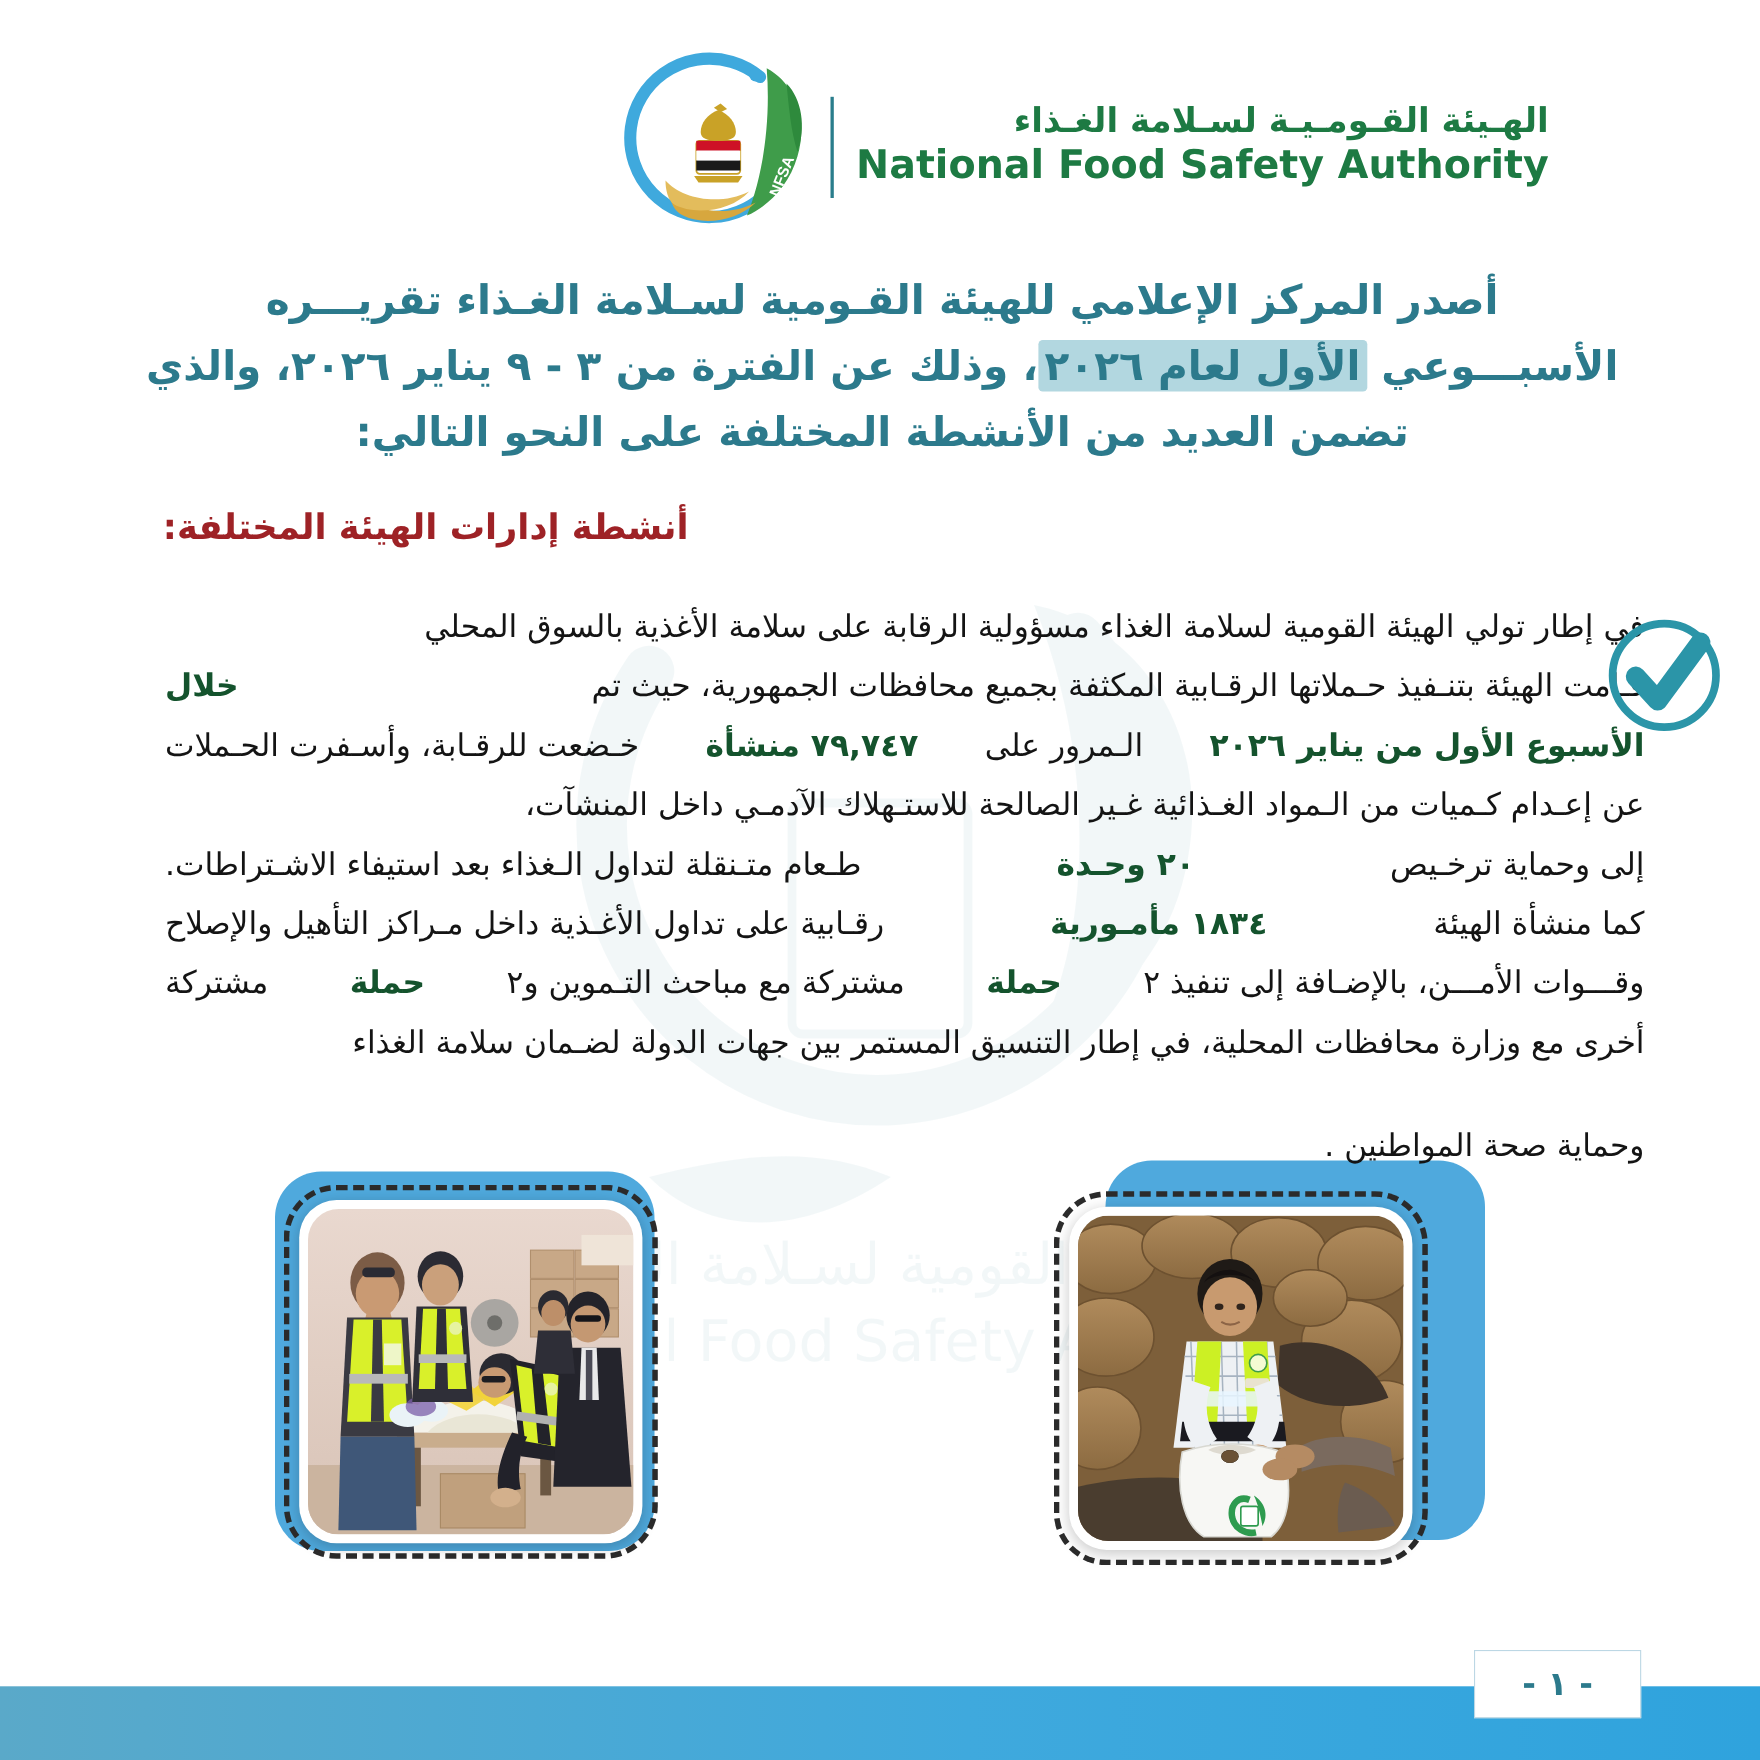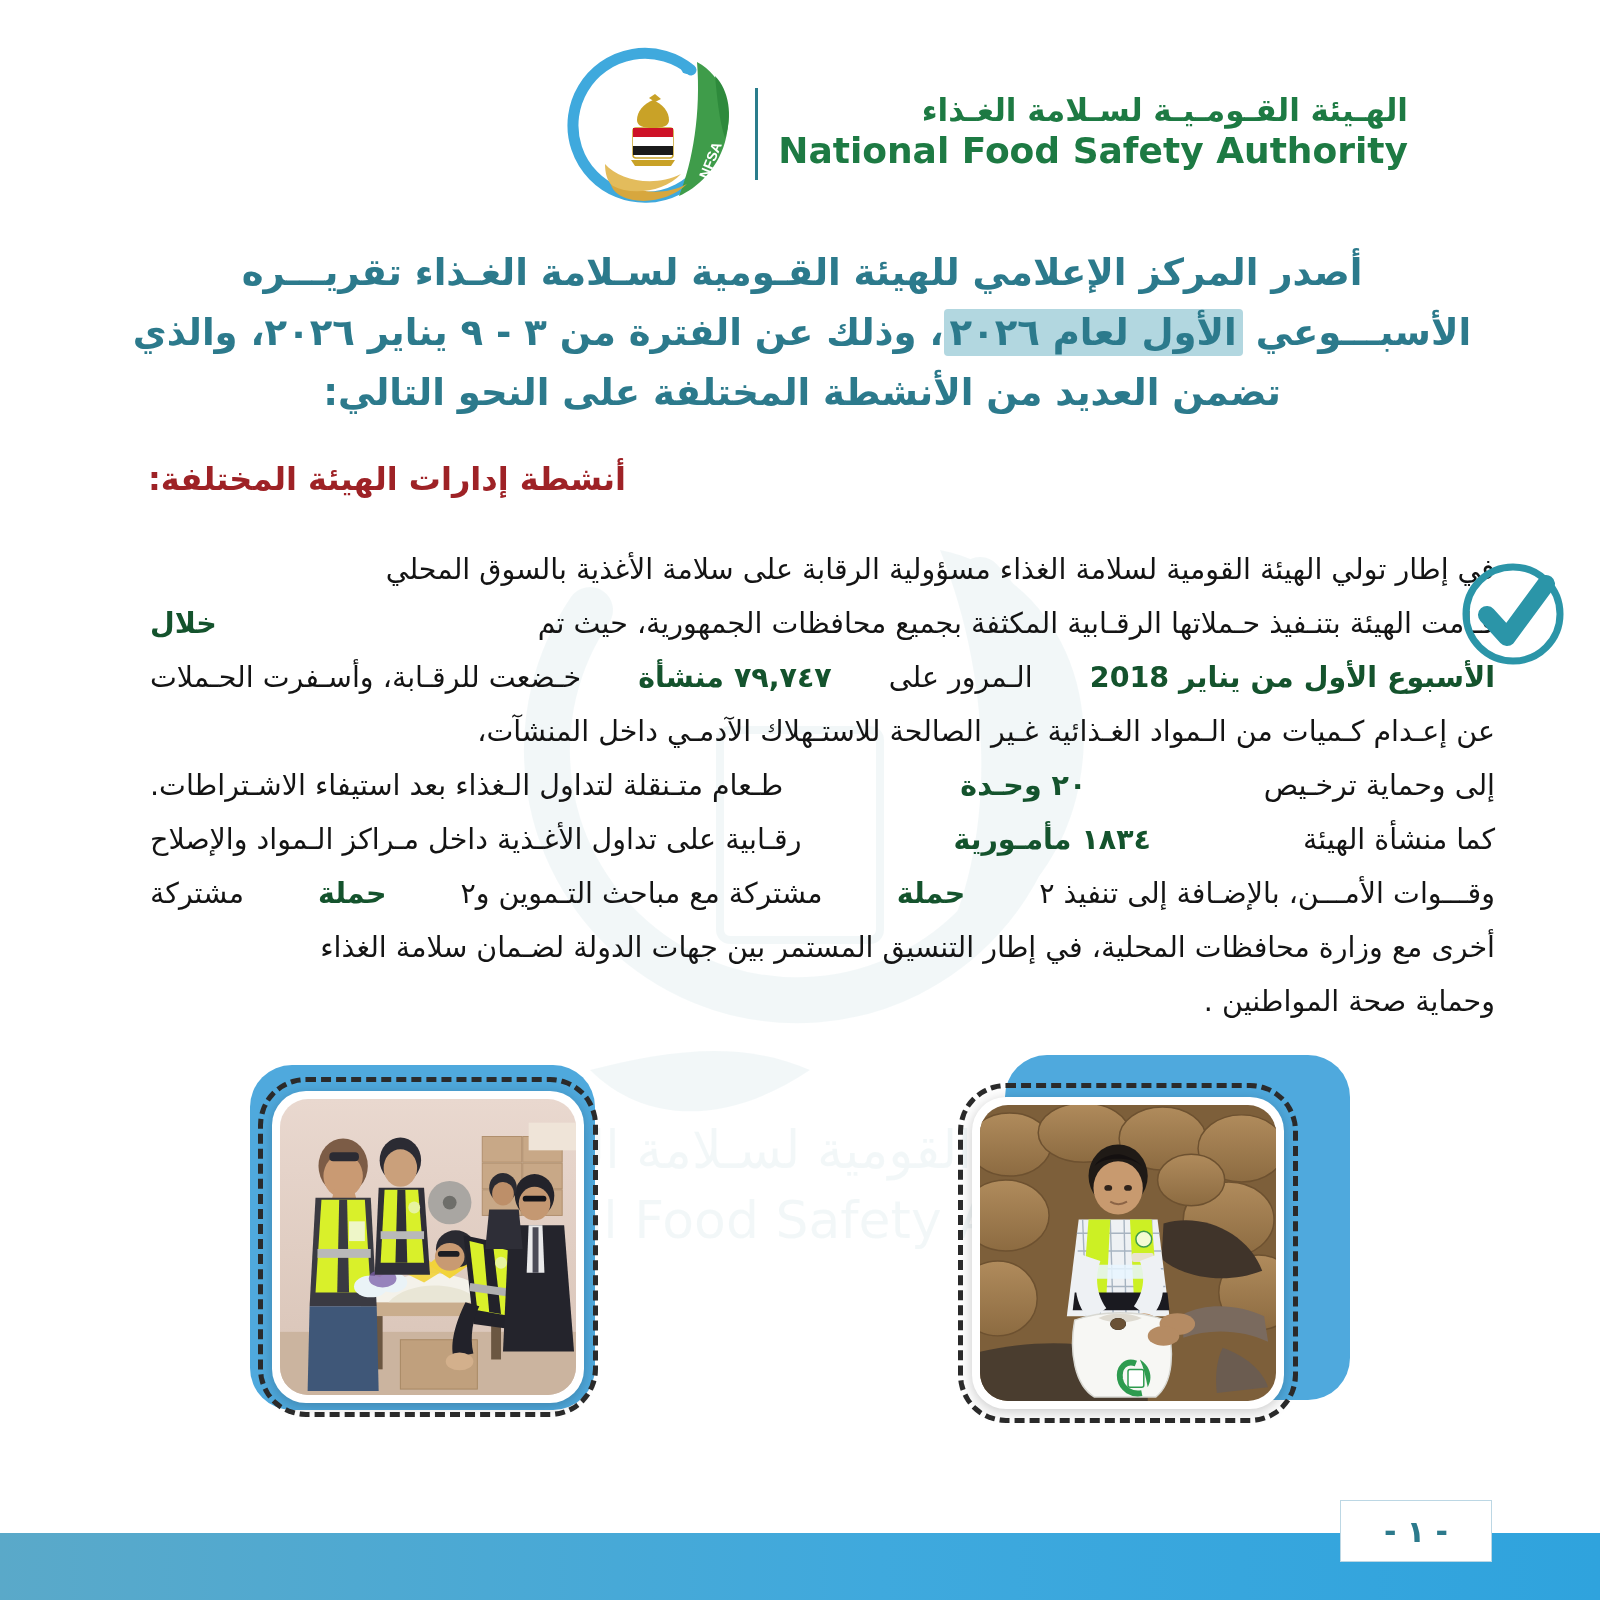--- a/index.html
+++ b/index.html
@@ -171,20 +171,21 @@
     width: 100%;
     font-size: 28.5px;
     color: #141414;
     line-height: 1.0;
     height: 54px;
     white-space: nowrap;
     direction: rtl;
   }
   .body-line.last {
     justify-content: flex-start;
+    margin-top: 40px;
   }
   .body-line .w { display: inline-block; }
   .tl { color: #14532d; font-weight: bold; }
 
   
   .photos {
     position: absolute;
     top: 1055px;
     left: 0;
     width: 1600px;
@@ -351,37 +352,37 @@
 
   <div class="body-block">
       <div class="body-line">
         <span class="w">في إطار تولي الهيئة القومية لسلامة الغذاء مسؤولية الرقابة على سلامة الأغذية بالسوق المحلي</span>
       </div>
       <div class="body-line">
         <span class="w">قـامت الهيئة بتنـفيذ حـملاتها الرقـابية المكثفة بجميع محافظات الجمهورية، حيث تم</span>
         <span class="w tl">خلال</span>
       </div>
       <div class="body-line">
-        <span class="w tl">الأسبوع الأول من يناير 2018</span>
+        <span class="w tl">الأسبوع الأول من يناير ٢٠٢٦</span>
         <span class="w">الـمرور على</span>
         <span class="w tl">٧٩,٧٤٧   منشأة</span>
         <span class="w">خـضعت للرقـابة، وأسـفرت الحـملات</span>
       </div>
       <div class="body-line">
         <span class="w">عن إعـدام كـميات من الـمواد الغـذائية غـير الصالحة للاستـهلاك الآدمـي داخل المنشآت،</span>
       </div>
       <div class="body-line">
         <span class="w">إلى وحماية ترخـيص</span>
         <span class="w tl">٢٠ وحـدة</span>
         <span class="w">طـعام متـنقلة لتداول الـغذاء بعد استيفاء الاشـتراطات.</span>
       </div>
       <div class="body-line">
         <span class="w">كما منشأة الهيئة</span>
         <span class="w tl">١٨٣٤   مأمـورية</span>
-        <span class="w">رقـابية على تداول الأغـذية داخل مـراكز الـمواد والإصلاح</span>
+        <span class="w">رقـابية على تداول الأغـذية داخل مـراكز التأهيل والإصلاح</span>
       </div>
       <div class="body-line">
         <span class="w">وقـــوات الأمـــن، بالإضـافة إلى تنفيذ ٢</span>
         <span class="w tl">حملة</span>
         <span class="w">مشتركة مع مباحث التـموين و٢</span>
         <span class="w tl">حملة</span>
         <span class="w">مشتركة</span>
       </div>
       <div class="body-line">
         <span class="w">أخرى مع وزارة محافظات المحلية، في إطار التنسيق المستمر بين جهات الدولة لضـمان سلامة الغذاء</span>

